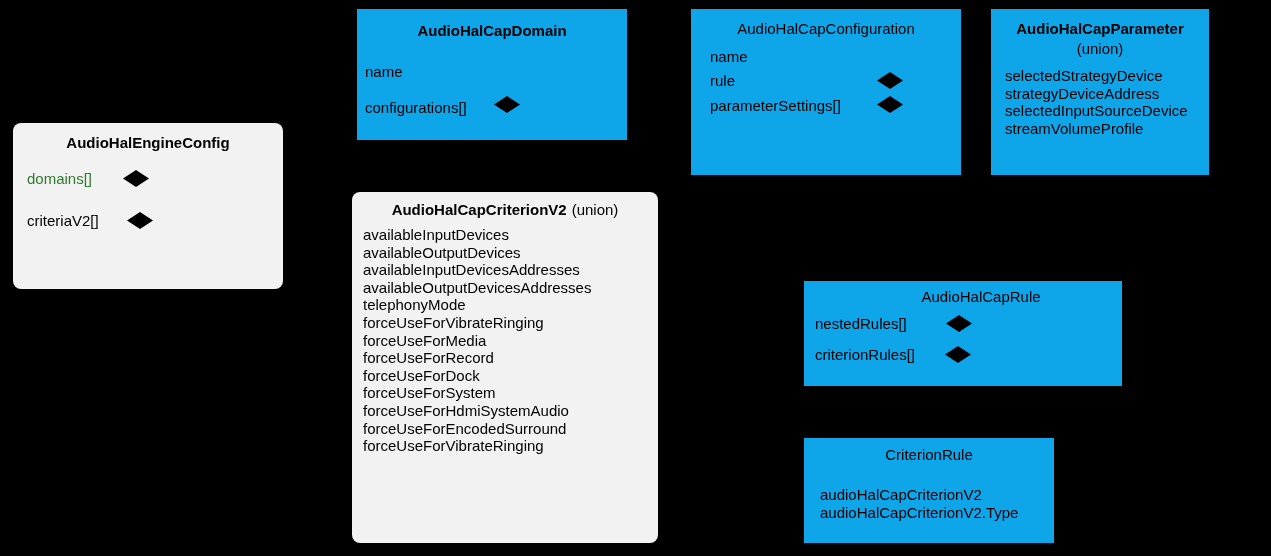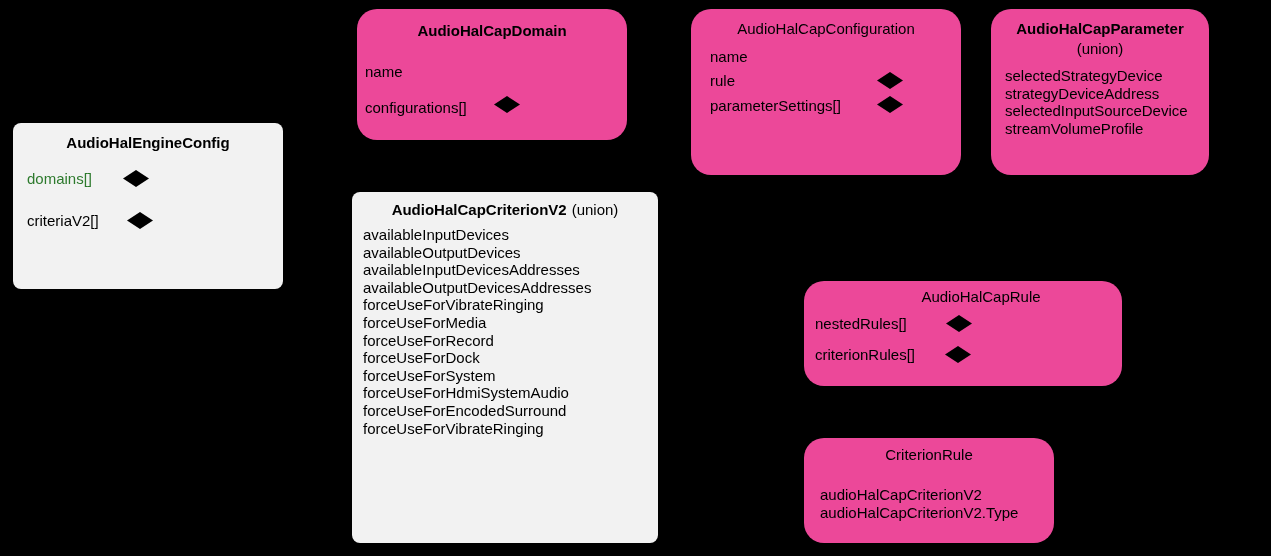--- a/index.html
+++ b/index.html
@@ -14,22 +14,21 @@
     background: #000000;
     overflow: hidden;
     font-family: "Liberation Sans", sans-serif;
   }
   .uml-box {
     position: absolute;
     box-sizing: border-box;
     overflow: hidden;
   }
   .uml-box.green {
-    background: #ec4899;
-    border-radius: 20px;
+    background: #0ea5e9;
   }
   .uml-box.grey {
     background: #f2f2f2;
     border-radius: 8px;
   }
   .box-title {
     text-align: center;
     color: #000000;
     font-size: 15px;
     line-height: 1.0;
@@ -150,20 +149,21 @@
 
   <div class="uml-box grey" style="left:352px; top:192px; width:306px; height:351px;">
     <div class="box-title bold" style="margin-top:10px;">
       <span>AudioHalCapCriterionV2</span><span class="union-suffix" style="margin-left:5px;">(union)</span>
     </div>
     <div class="field-list" style="left:11px; top:34px;">
       <div>availableInputDevices</div>
       <div>availableOutputDevices</div>
       <div>availableInputDevicesAddresses</div>
       <div>availableOutputDevicesAddresses</div>
+      <div>telephonyMode</div>
       <div>forceUseForVibrateRinging</div>
       <div>forceUseForMedia</div>
       <div>forceUseForRecord</div>
       <div>forceUseForDock</div>
       <div>forceUseForSystem</div>
       <div>forceUseForHdmiSystemAudio</div>
       <div>forceUseForEncodedSurround</div>
       <div>forceUseForVibrateRinging</div>
     </div>
   </div>

